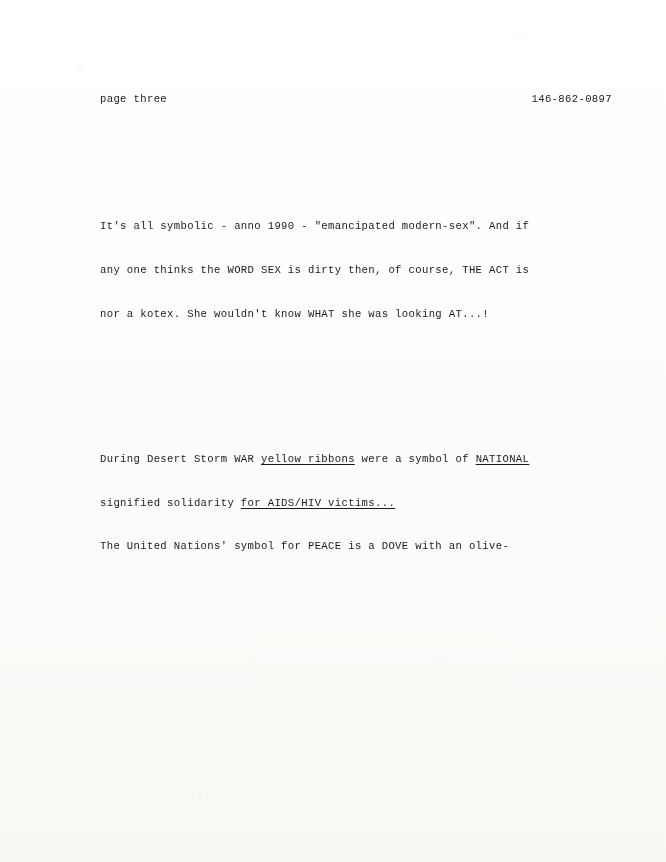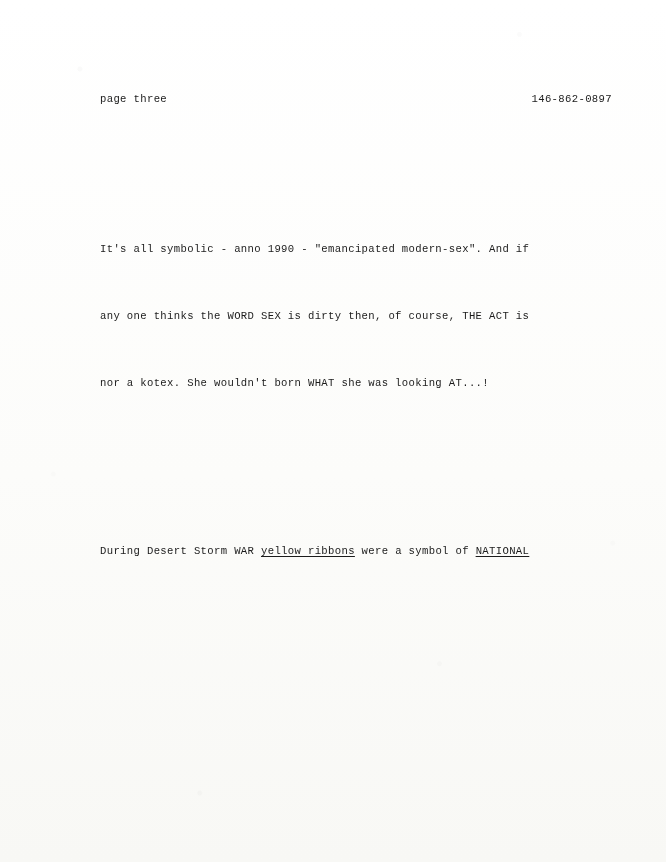--- a/index.html
+++ b/index.html
@@ -56,21 +56,21 @@
   .head-left { flex: 0 0 auto; }
   .head-right {
     margin-left: auto;
     padding-right: 8px;
   }
 
   .para {
     margin: 0 0 14px 0;
   }
 
-  .line { display: block; margin-top: 23px; }
+  .line { display: block; }
 
   u.ul {
     text-underline-offset: 2px;
   }
 </style>
 </head>
 <body>
 
 <div class="page">
   <div class="paper-tone"></div>
@@ -79,26 +79,28 @@
 
     <div class="head-row">
       <span class="head-left">page three</span>
       <span class="head-right">146-862-0897</span>
     </div>
 
     
     <div class="para">
       <span class="line">It's all symbolic - anno 1990 - "emancipated modern-sex". And if</span>
       <span class="line">any one thinks the WORD SEX is dirty then, of course, THE ACT is</span>
-      <span class="line">nor a kotex. She wouldn't born WHAT she was looking AT...!</span>
+      <span class="line">nor a kotex. She wouldn't know WHAT she was looking AT...!</span>
     </div>
 
     
     <div class="para">
       <span class="line">During Desert Storm WAR <u class="ul">yellow ribbons</u> were a symbol of <u class="ul">NATIONAL</u></span>
+      <span class="line">signified solidarity <u class="ul">for AIDS/HIV victims...</u></span>
+      <span class="line">The United Nations' symbol for PEACE is a DOVE with an olive-</span>
     </div>
 
     
     
 
     
     
 
     
     

